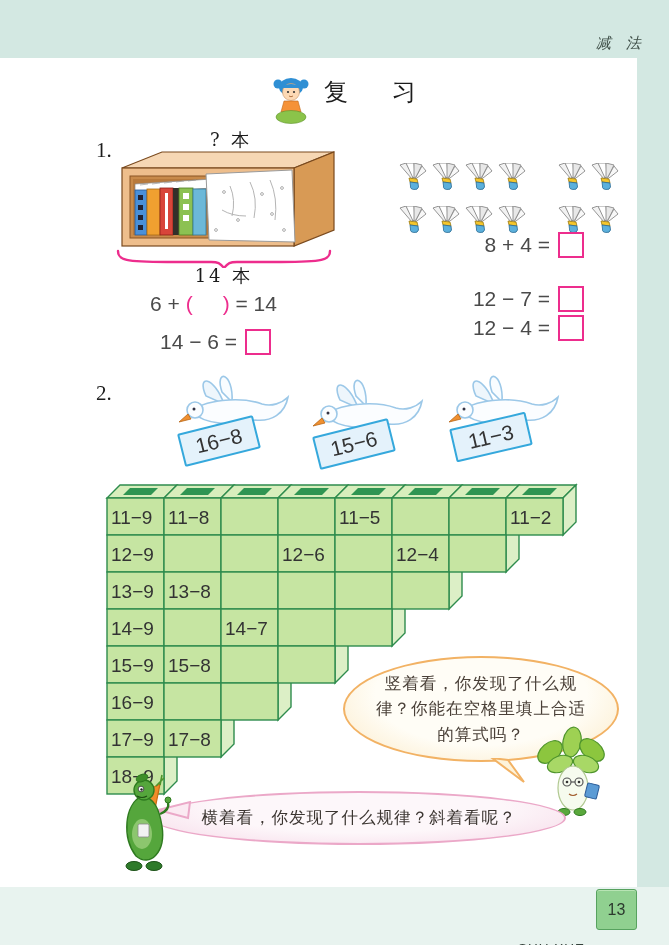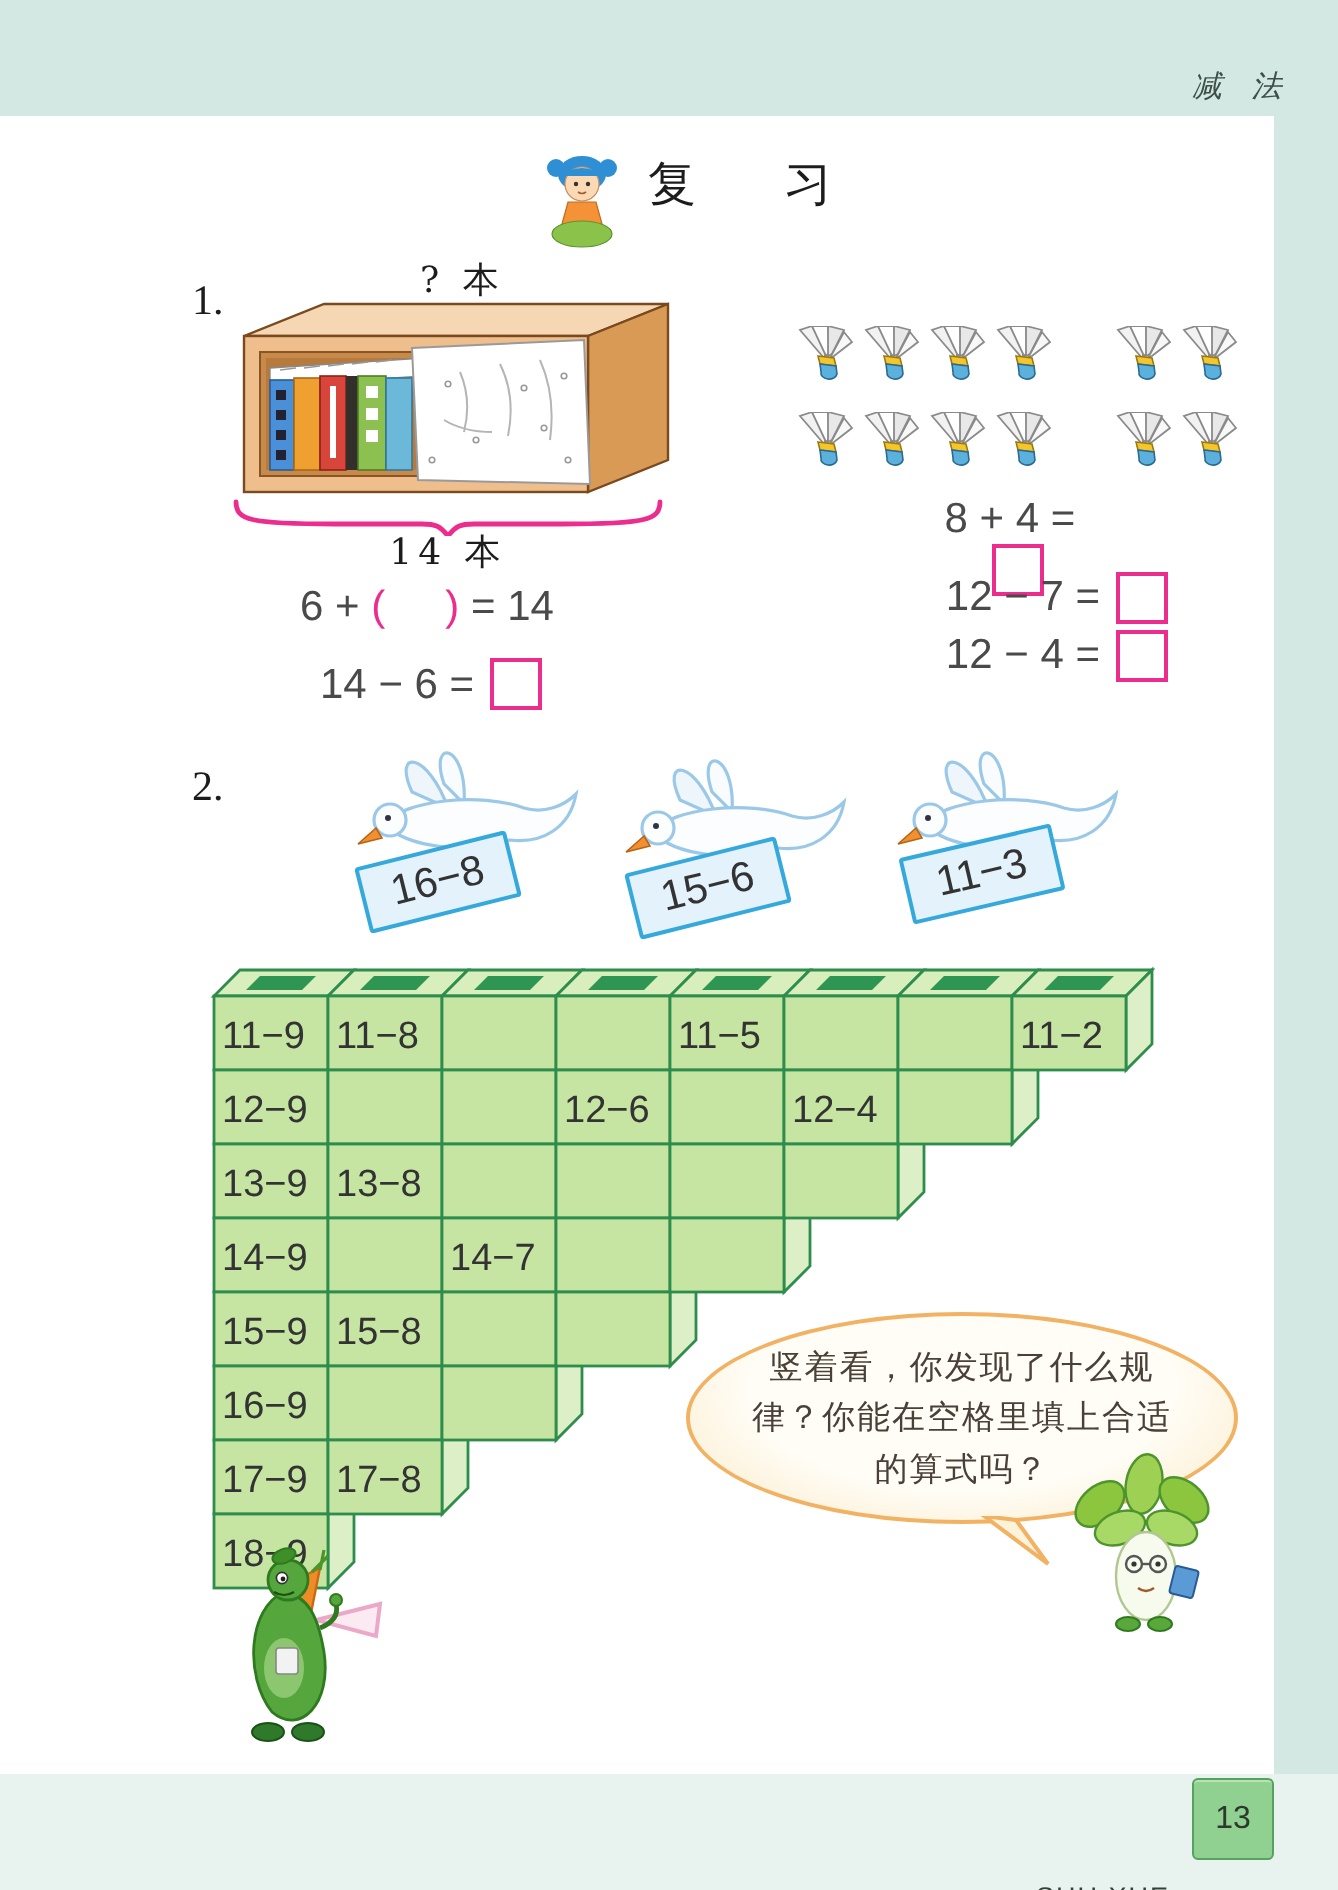--- a/index.html
+++ b/index.html
@@ -166,21 +166,21 @@
   <svg class="shuttle" style="left:497px; top:206px;" viewBox="0 0 30 30">
       <use href="#shuttle"></use>
     </svg>
   <svg class="shuttle" style="left:557px; top:206px;" viewBox="0 0 30 30">
       <use href="#shuttle"></use>
     </svg>
   <svg class="shuttle" style="left:590px; top:206px;" viewBox="0 0 30 30">
       <use href="#shuttle"></use>
     </svg>
 
-  <div class="req-line" style="top:248px;flex-direction:column;">
+  <div class="req-line" style="top:232px;">
     <span>8 + 4 =</span>
       <span class="answer-box"></span>
   </div>
   <div class="req-line" style="top:286px;">
     <span>12 − 7 =</span>
       <span class="answer-box"></span>
   </div>
   <div class="req-line" style="top:315px;">
     <span>12 − 4 =</span>
       <span class="answer-box"></span>
@@ -345,20 +345,23 @@
     <circle cx="49" cy="56" r="4" fill="none" stroke="#555" stroke-width="1.2"></circle>
     <line x1="41" y1="56" x2="45" y2="56" stroke="#555" stroke-width="1.2"></line>
     <circle cx="37" cy="56" r="1.3" fill="#333"></circle>
       <circle cx="49" cy="56" r="1.3" fill="#333"></circle>
     <path d="M39,68 Q43,71 47,68" stroke="#a05a2a" stroke-width="1.2" fill="none"></path>
     <rect x="56" y="58" width="12" height="14" rx="1.5" transform="rotate(14 62 65)" fill="#5b9bd5" stroke="#2a5a96" stroke-width="1"></rect>
     <ellipse cx="34" cy="86" rx="6" ry="3.5" fill="#5aa83c" stroke="#2e7a1f" stroke-width="1"></ellipse>
     <ellipse cx="50" cy="86" rx="6" ry="3.5" fill="#5aa83c" stroke="#2e7a1f" stroke-width="1"></ellipse>
   </svg>
 
+  <div class="bubble-pink">
+    <div class="txt">横着看，你发现了什么规律？斜着看呢？</div>
+  </div>
   <svg class="tail" style="left:158px; top:800px;" width="34" height="22" viewBox="0 0 34 22">
     <path d="M0,10 L32,2 L30,18 Z" fill="#fbeaf2" stroke="#eba8c8" stroke-width="2"></path>
   </svg>
 
   <svg class="abs" style="left:112px; top:772px;" width="70" height="102" viewBox="0 0 70 102">
     <polygon points="28,22 48,12 40,52" fill="#f08c28" stroke="#c96a12" stroke-width="1.2"></polygon>
     <path d="M44,14 l8,-8 M48,13 l2,-10" stroke="#4e942c" stroke-width="1.6"></path>
     <path d="M30,24 C12,32 10,66 24,84 C38,96 54,80 50,54 C47,36 42,26 30,24 Z" fill="#55a63c" stroke="#2e7a1f" stroke-width="1.4"></path>
     <circle cx="32" cy="18" r="10" fill="#55a63c" stroke="#2e7a1f" stroke-width="1.4"></circle>
     <ellipse cx="30" cy="6" rx="6" ry="3.5" transform="rotate(-20 30 6)" fill="#3e8f28" stroke="#2e7a1f" stroke-width="1"></ellipse>

